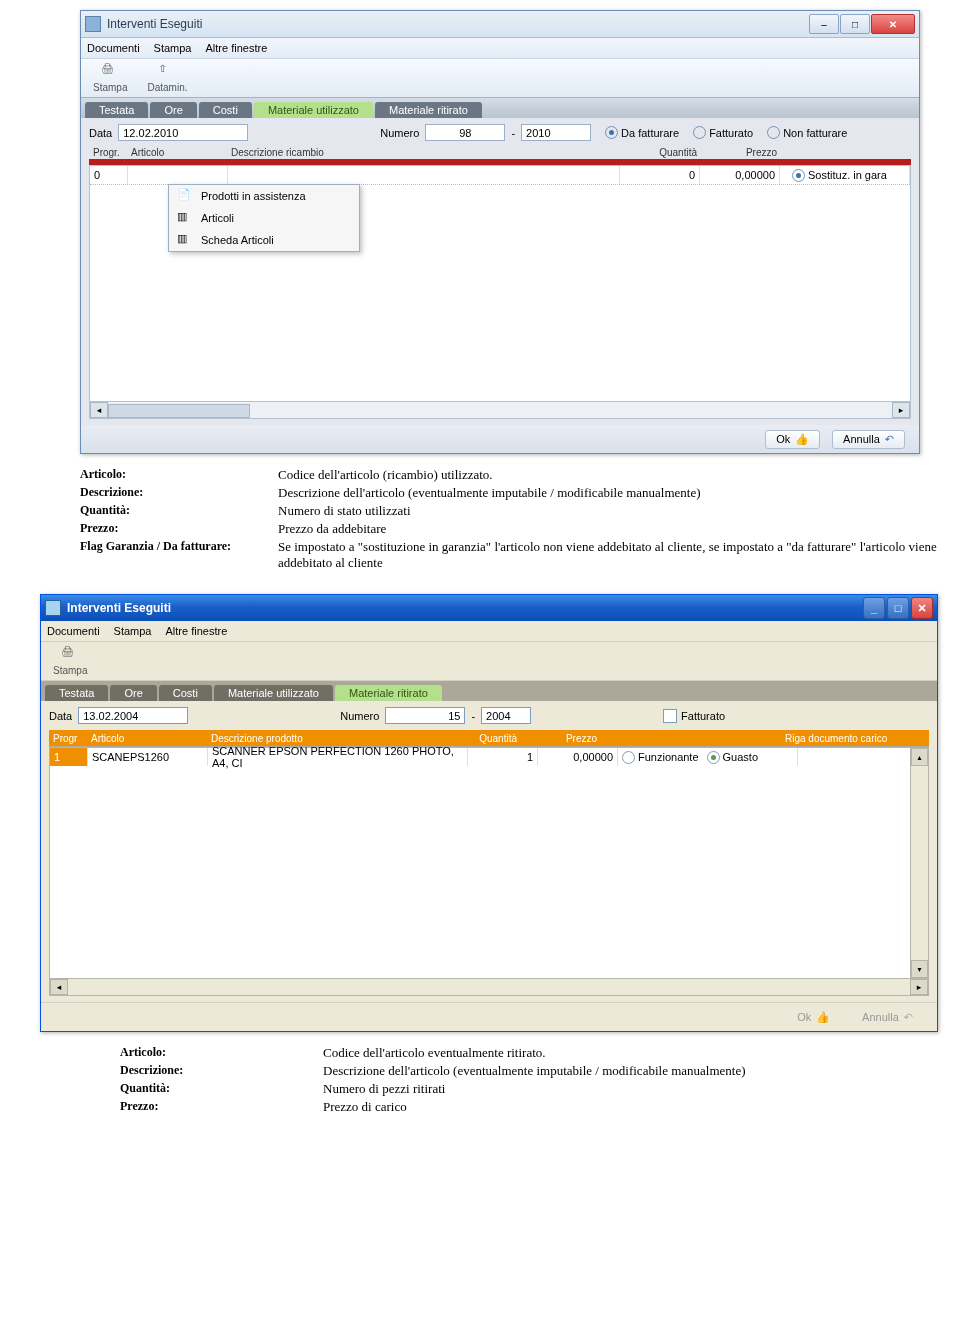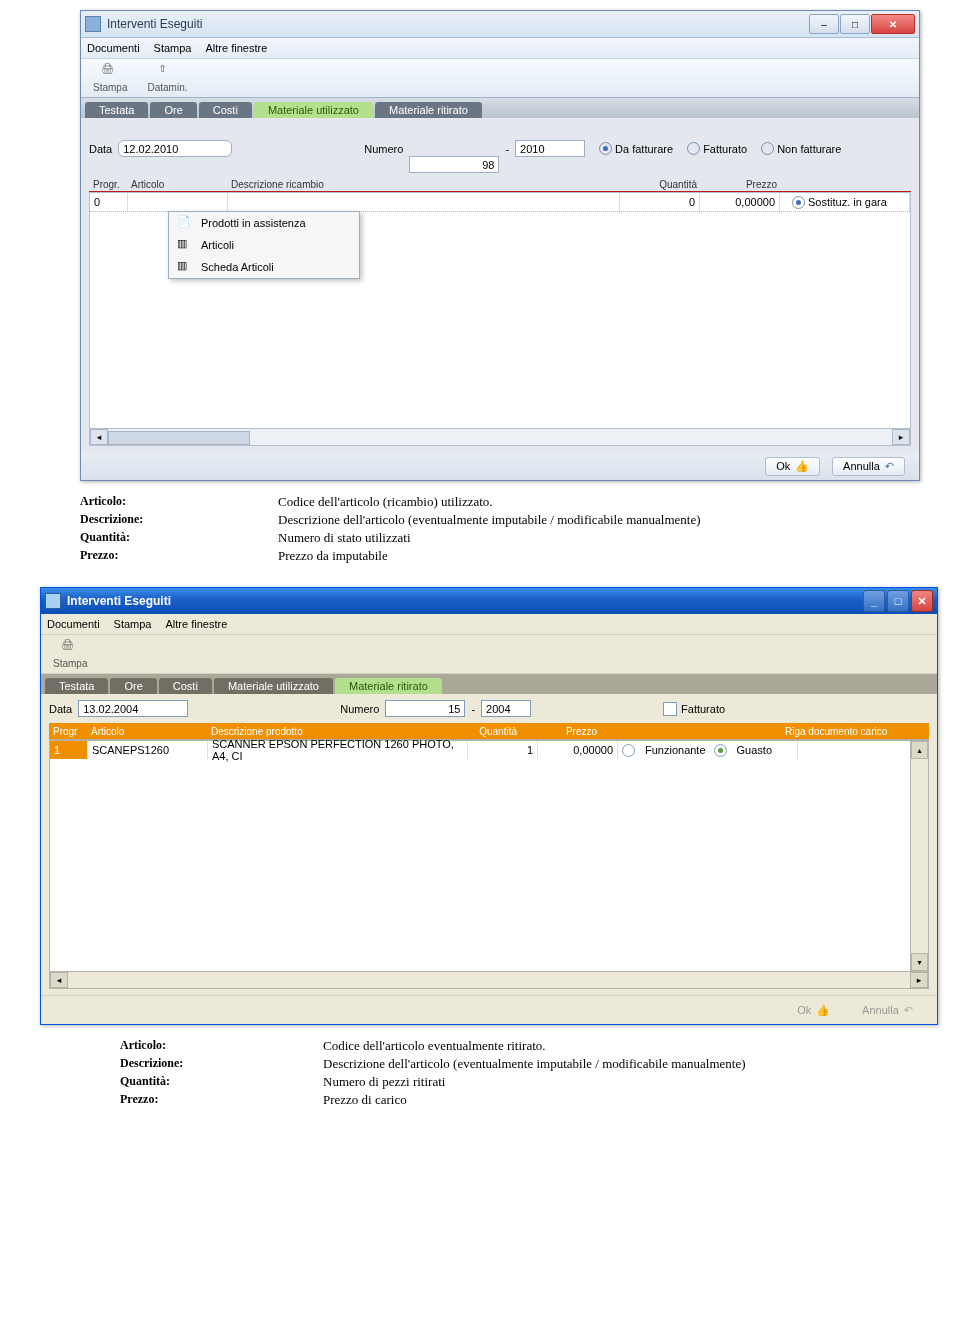--- a/index.html
+++ b/index.html
@@ -19,21 +19,21 @@
   .toolbtn1 .ticon { width:18px; height:18px; margin-bottom:1px; }
   .tabrow1 { background:linear-gradient(#d6dde5,#b9c4d0); height:20px; display:flex; align-items:flex-end; padding-left:4px; font-size:11px; color:#fff; }
   .tab1 { background:#6b7684; padding:2px 14px; margin-right:2px; border-radius:3px 3px 0 0; cursor:pointer; }
   .tab1.active { background:#b4e08e; color:#2c5810; }
   .body1 { background:#e4e8ee; padding:6px 8px; }
   .row1 { display:flex; align-items:center; gap:6px; font-size:11px; margin-bottom:6px; }
   .fld1 { background:#fff; border:1px solid #9eafc5; height:17px; padding:0 4px; font-size:11px; box-sizing:border-box; }
   .radio1 { display:inline-flex; align-items:center; gap:3px; margin-left:8px; }
   .radio1 .rdot { width:11px; height:11px; border:1px solid #7591b3; border-radius:50%; display:inline-flex; align-items:center; justify-content:center; }
   .radio1.sel .rdot::after { content:''; width:5px; height:5px; background:#3b72b5; border-radius:50%; }
-  .ghead1 { display:flex; font-size:10px; color:#333; border-bottom:1px solid #b91c1c; padding-bottom:1px; margin-top:4px; }
+  .ghead1 { display:flex; font-size:10px; color:#333; border-bottom:6px solid #b91c1c; padding-bottom:1px; margin-top:4px; }
   .ghead1 div, .grow1 div { padding:0 4px; box-sizing:border-box; }
   .gc-progr{width:38px;} .gc-art{width:100px;} .gc-desc{flex:1;} .gc-qta{width:80px;text-align:right;} .gc-prz{width:80px;text-align:right;} .gc-sost{width:130px;}
   .gridbody1 { background:#fff; border:1px solid #b4c1d1; height:235px; position:relative; }
   .grow1 { display:flex; font-size:11px; border-bottom:1px dotted #bbb; height:18px; align-items:center; }
   .grow1 input.cell { border:none; width:100%; height:16px; font-size:11px; padding:0 2px; box-sizing:border-box; }
   .grow1 .cellbox { border-right:1px solid #ddd; height:100%; display:flex; align-items:center; }
   .ctxmenu { position:absolute; left:78px; top:18px; background:#f6f6f6; border:1px solid #9eafc5; box-shadow:2px 2px 5px rgba(0,0,0,0.25); font-size:11px; width:190px; }
   .ctxmenu .ctxitem { display:flex; align-items:center; padding:3px 8px; gap:8px; }
   .ctxmenu .ctxitem .cicon { width:16px; height:16px; }
   .hscroll1 { height:16px; background:#edf0f5; display:flex; align-items:center; border:1px solid #b4c1d1; border-top:none; }
@@ -70,21 +70,21 @@
   .fld2 { background:#fff; border:1px solid #7f9db9; height:17px; padding:0 4px; font-size:11px; box-sizing:border-box; }
   .chk2 { display:inline-flex; align-items:center; gap:4px; }
   .chk2 .box { width:12px; height:12px; background:#fff; border:1px solid #7f9db9; }
   .ghead2 { display:flex; font-size:10px; color:#fff; background:#f09000; border-bottom:1px solid #aaa; height:16px; align-items:center; margin-top:4px; }
   .ghead2 div { padding:0 4px; box-sizing:border-box; }
   .g2-progr{width:38px;} .g2-art{width:120px;} .g2-desc{flex:1;} .g2-qta{width:70px;text-align:right;} .g2-prz{width:80px;text-align:right;} .g2-stat{width:180px;} .g2-rdc{width:130px;} .g2-sc{width:18px;}
   .gridbody2 { background:#fff; border:1px solid #b4b4a8; height:230px; position:relative; }
   .grow2 { display:flex; font-size:11px; height:18px; align-items:center; background:#fff; }
   .grow2 div { padding:0 4px; box-sizing:border-box; border-right:1px solid #e0e0d8; height:100%; display:flex; align-items:center; font-family:Tahoma,sans-serif; font-size:11px; }
   .grow2 .prog-cell { background:#f09000; color:#fff; }
-  .radio2 { display:inline-flex; align-items:center; gap:10px; margin-right:8px; }
+  .radio2 { display:inline-flex; align-items:center; gap:3px; margin-right:8px; }
   .radio2 .rdot { width:11px; height:11px; border:1px solid #7f9db9; border-radius:50%; display:inline-flex; align-items:center; justify-content:center; }
   .radio2.sel .rdot::after { content:''; width:5px; height:5px; background:#5c9b3e; border-radius:50%; }
   .vscroll2 { width:17px; background:#ece9d8; border-left:1px solid #b4b4a8; display:flex; flex-direction:column; position:absolute; right:0; top:0; bottom:0; }
   .vscroll2 .sbtn { height:16px; background:#dcdac9; border:1px solid #b4b4a8; font-size:8px; display:flex; align-items:center; justify-content:center; }
   .vscroll2 .strack { flex:1; position:relative; }
   .hscroll2 { height:16px; background:#ece9d8; display:flex; align-items:center; border:1px solid #b4b4a8; border-top:none; }
   .hscroll2 .sbtn { width:16px; height:14px; background:#dcdac9; border:1px solid #b4b4a8; font-size:9px; display:flex; align-items:center; justify-content:center; }
   .hscroll2 .strack { flex:1; height:12px; position:relative; }
   .footer2 { background:#ece9d8; height:28px; display:flex; align-items:center; justify-content:flex-end; gap:12px; padding-right:14px; font-size:11px; border-top:1px solid #d4d0c0; }
   .fbtn2 { display:flex; align-items:center; gap:5px; padding:2px 10px; color:#999; }
@@ -123,24 +123,24 @@
   <div class="tabrow1">
     <div class="tab1">Testata</div>
     <div class="tab1">Ore</div>
     <div class="tab1">Costi</div>
     <div class="tab1 active">Materiale utilizzato</div>
     <div class="tab1">Materiale ritirato</div>
   </div>
   <div class="body1">
     <div class="row1">
       <span>Data</span>
-      <input class="fld1" style="width: 114px; border-radius: 6px;" value="12.02.2010">
+      <input class="fld1" style="width: 130px;" value="12.02.2010">
       <span style="flex:0 0 120px"></span>
       <span>Numero</span>
-      <input class="fld1" style="width: 90px; text-align: right; margin-top: 32px;" value="98">
+      <input class="fld1" style="width: 80px; text-align: center;" value="98">
       <span>-</span>
       <input class="fld1" style="width: 70px;" value="2010">
       <span class="radio1 sel">
             <span class="rdot"></span>
             <span>Da fatturare</span>
           </span>
       <span class="radio1">
             <span class="rdot"></span>
             <span>Fatturato</span>
           </span>
@@ -224,21 +224,25 @@
   <div class="defrow">
         <div class="defterm">Descrizione:</div>
         <div class="defdesc">Descrizione dell'articolo (eventualmente imputabile / modificabile manualmente)</div>
       </div>
   <div class="defrow">
         <div class="defterm">Quantità:</div>
         <div class="defdesc">Numero di stato utilizzati</div>
       </div>
   <div class="defrow">
         <div class="defterm">Prezzo:</div>
-        <div class="defdesc">Prezzo da imputabile</div>
+        <div class="defdesc">Prezzo da addebitare</div>
+      </div>
+  <div class="defrow">
+        <div class="defterm">Flag Garanzia / Da fatturare:</div>
+        <div class="defdesc">Se impostato a "sostituzione in garanzia" l'articolo non viene addebitato al cliente, se impostato a "da fatturare" l'articolo viene addebitato al cliente</div>
       </div>
 </div>
 
 <div class="shot2">
   <div class="titlebar2">
     <span class="app-icon2"></span>
     <span class="title-text2">Interventi Eseguiti</span>
     <div class="winbtns2">
       <div class="winbtn2">_</div>
       <div class="winbtn2">□</div>

